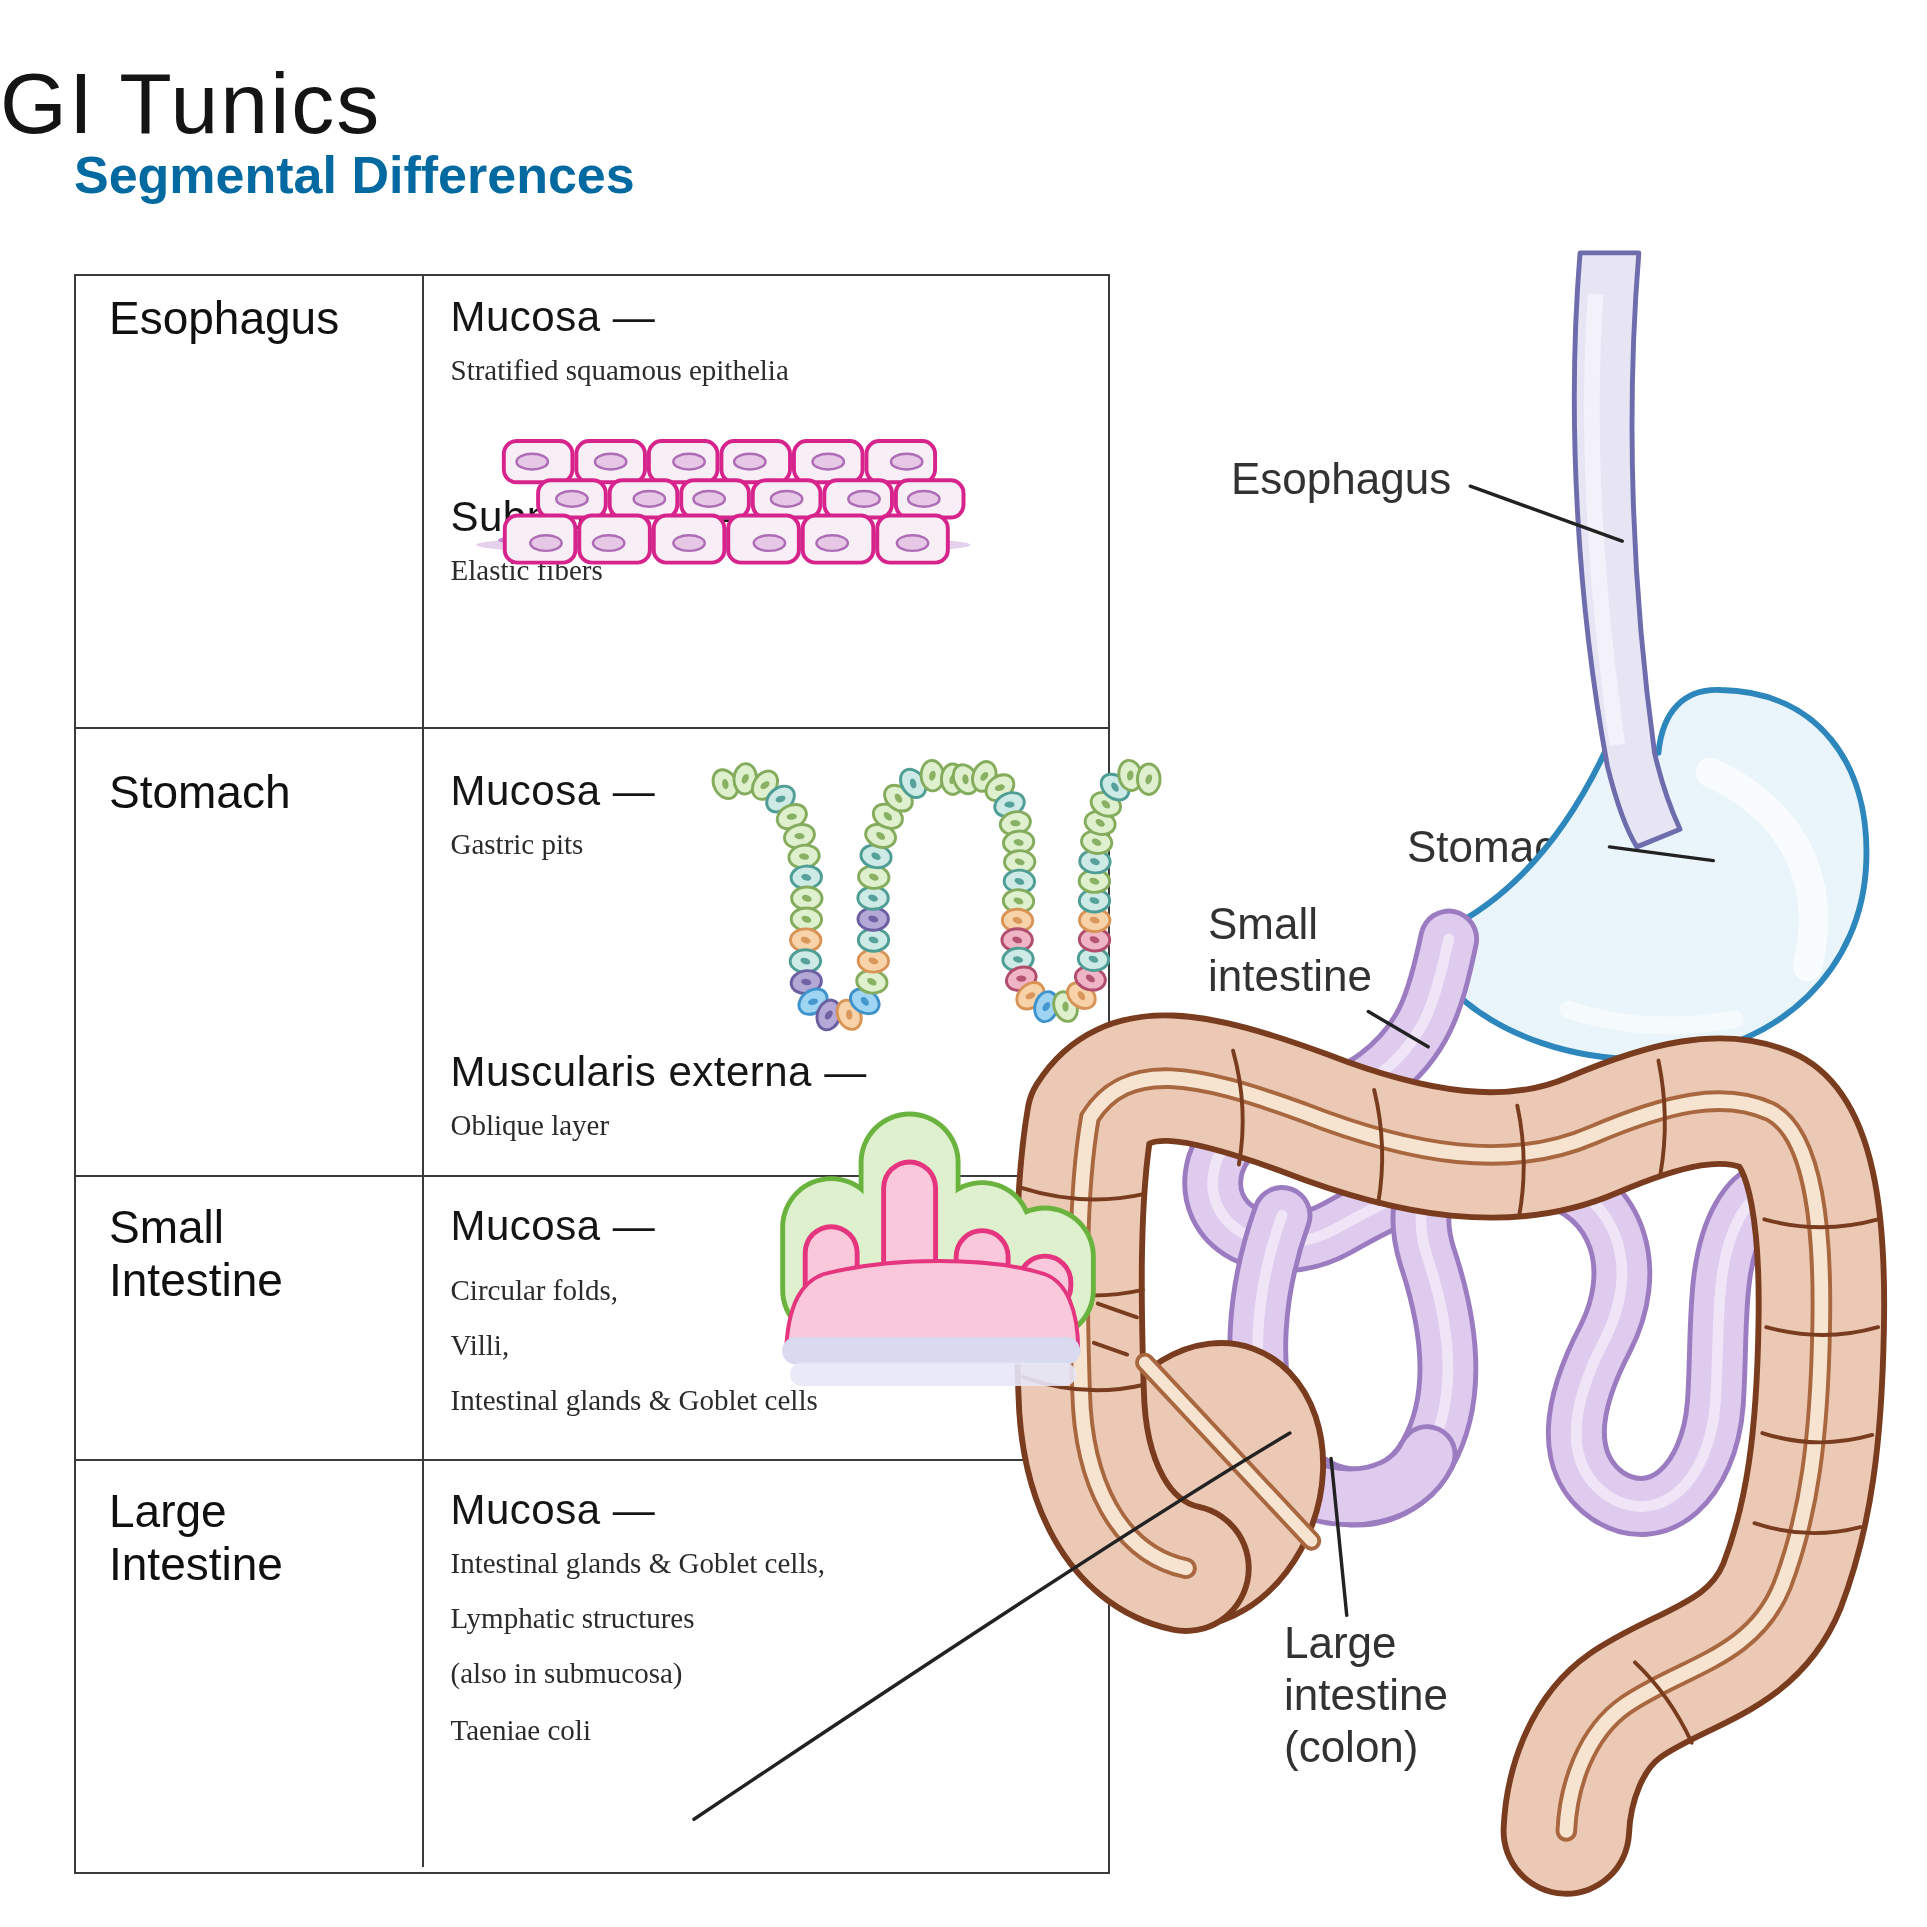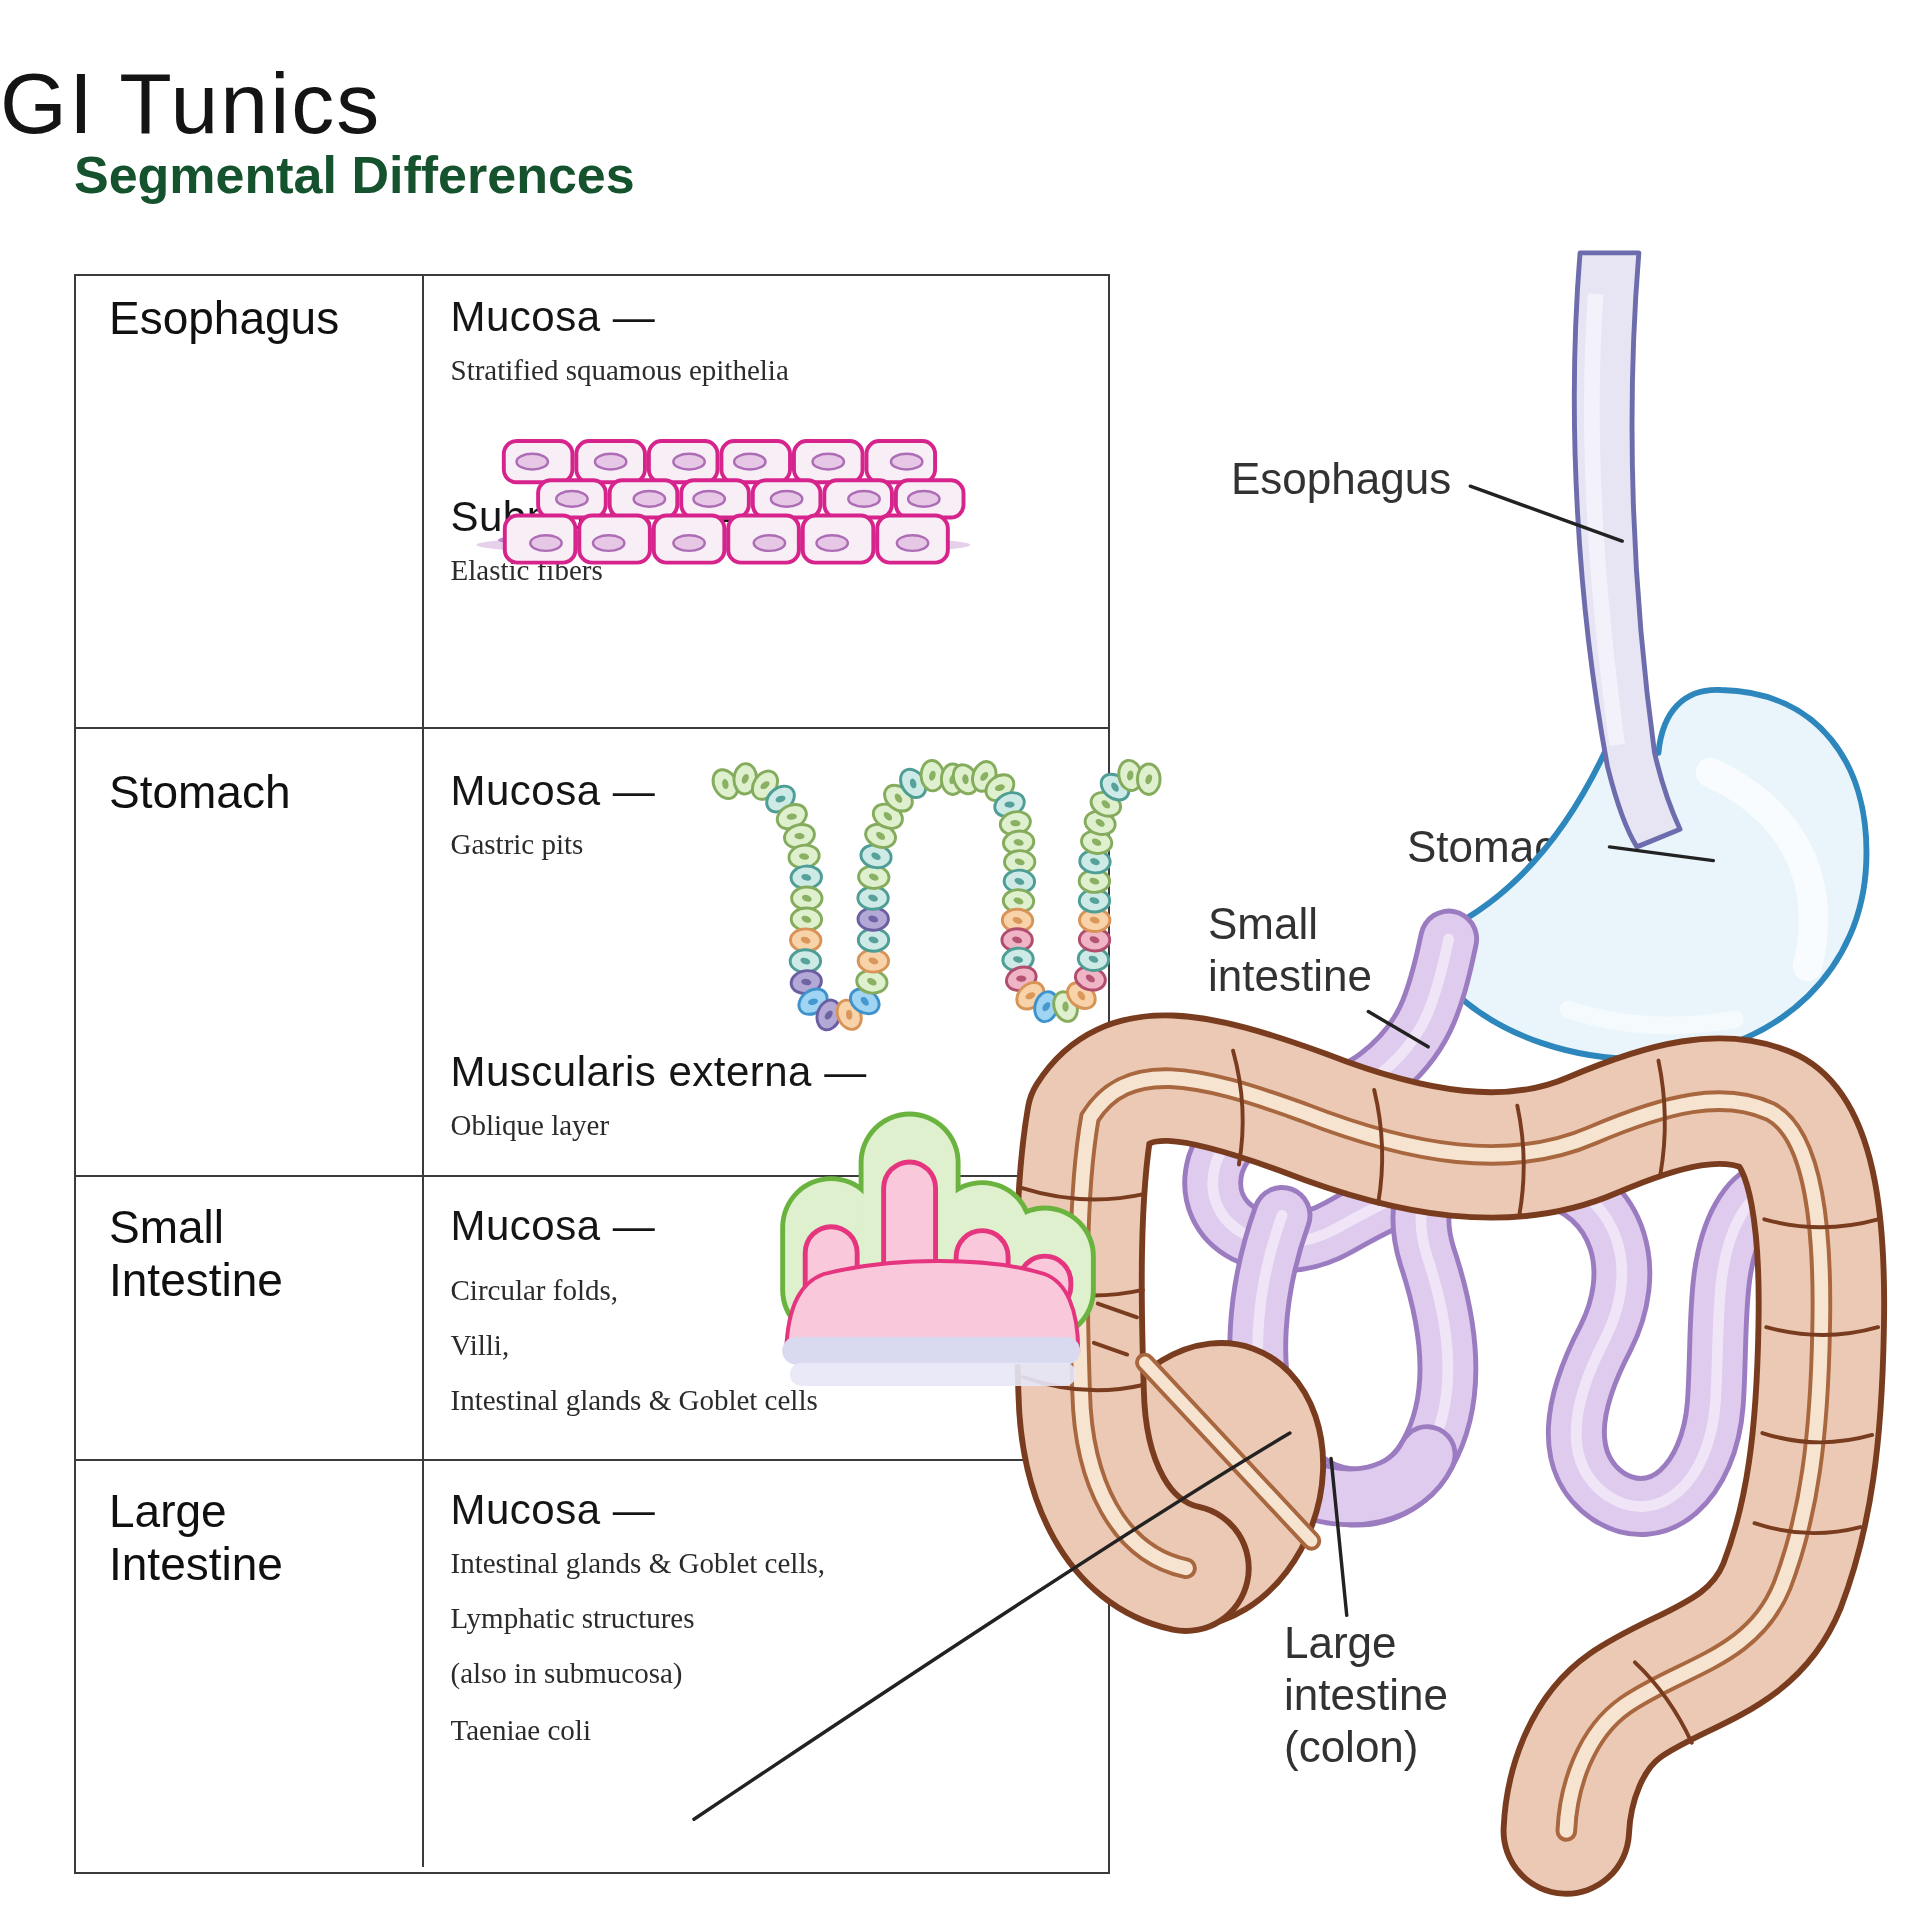--- a/index.html
+++ b/index.html
@@ -1,20 +1,20 @@
 <!DOCTYPE html>
 <html><head>
 <meta charset="utf-8">
 <style>
   html,body{margin:0;padding:0;background:#fff;}
   .page{position:relative;width:1928px;height:1928px;background:#ffffff;overflow:hidden;
         font-family:"Liberation Sans",sans-serif;}
   .title{position:absolute;left:0;top:54px;width:100%;text-align:left;
          font-size:86px;font-weight:400;color:#141414;letter-spacing:2px;}
-  .subtitle{position:absolute;left:74px;top:145px;font-size:52px;font-weight:700;color:#14532d;}
+  .subtitle{position:absolute;left:74px;top:145px;font-size:52px;font-weight:700;color:#0369a1;}
   .gi-table{position:absolute;left:74px;top:274px;width:1036px;height:1600px;
             border:2.9px solid #3b3b3b;box-sizing:border-box;}
   .trow{display:flex;border-bottom:2.9px solid #3b3b3b;box-sizing:border-box;width:100%;}
   .trow.last{border-bottom:none;}
   .organ-cell{width:348px;flex:0 0 348px;border-right:2.9px solid #3b3b3b;box-sizing:border-box;
               padding-left:33px;font-size:46px;font-weight:500;color:#101010;line-height:53px;
               white-space:pre-line;}
   .body-cell{flex:1;padding-left:26.5px;box-sizing:border-box;}
   .layer{font-size:42px;font-weight:400;color:#151515;line-height:53px;letter-spacing:0.5px;}
   .detail{font-family:"Liberation Serif",serif;font-size:29px;color:#2b2b2b;line-height:55px;

